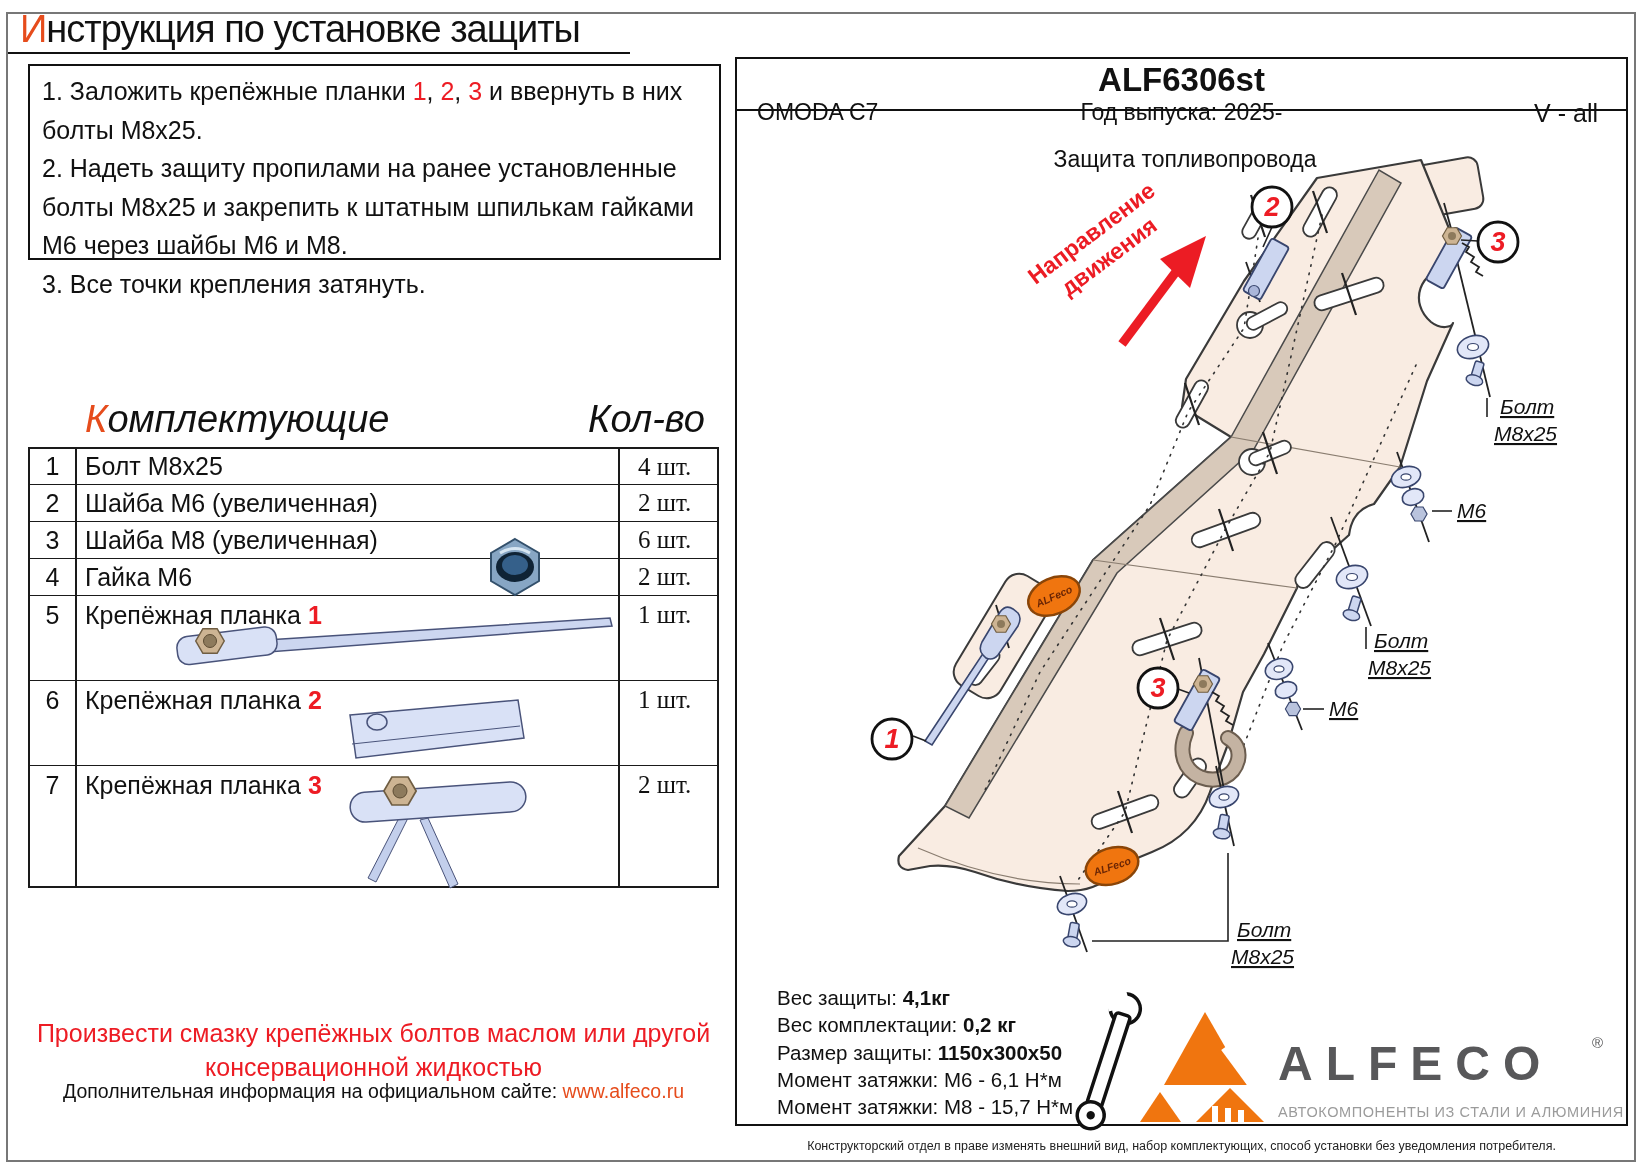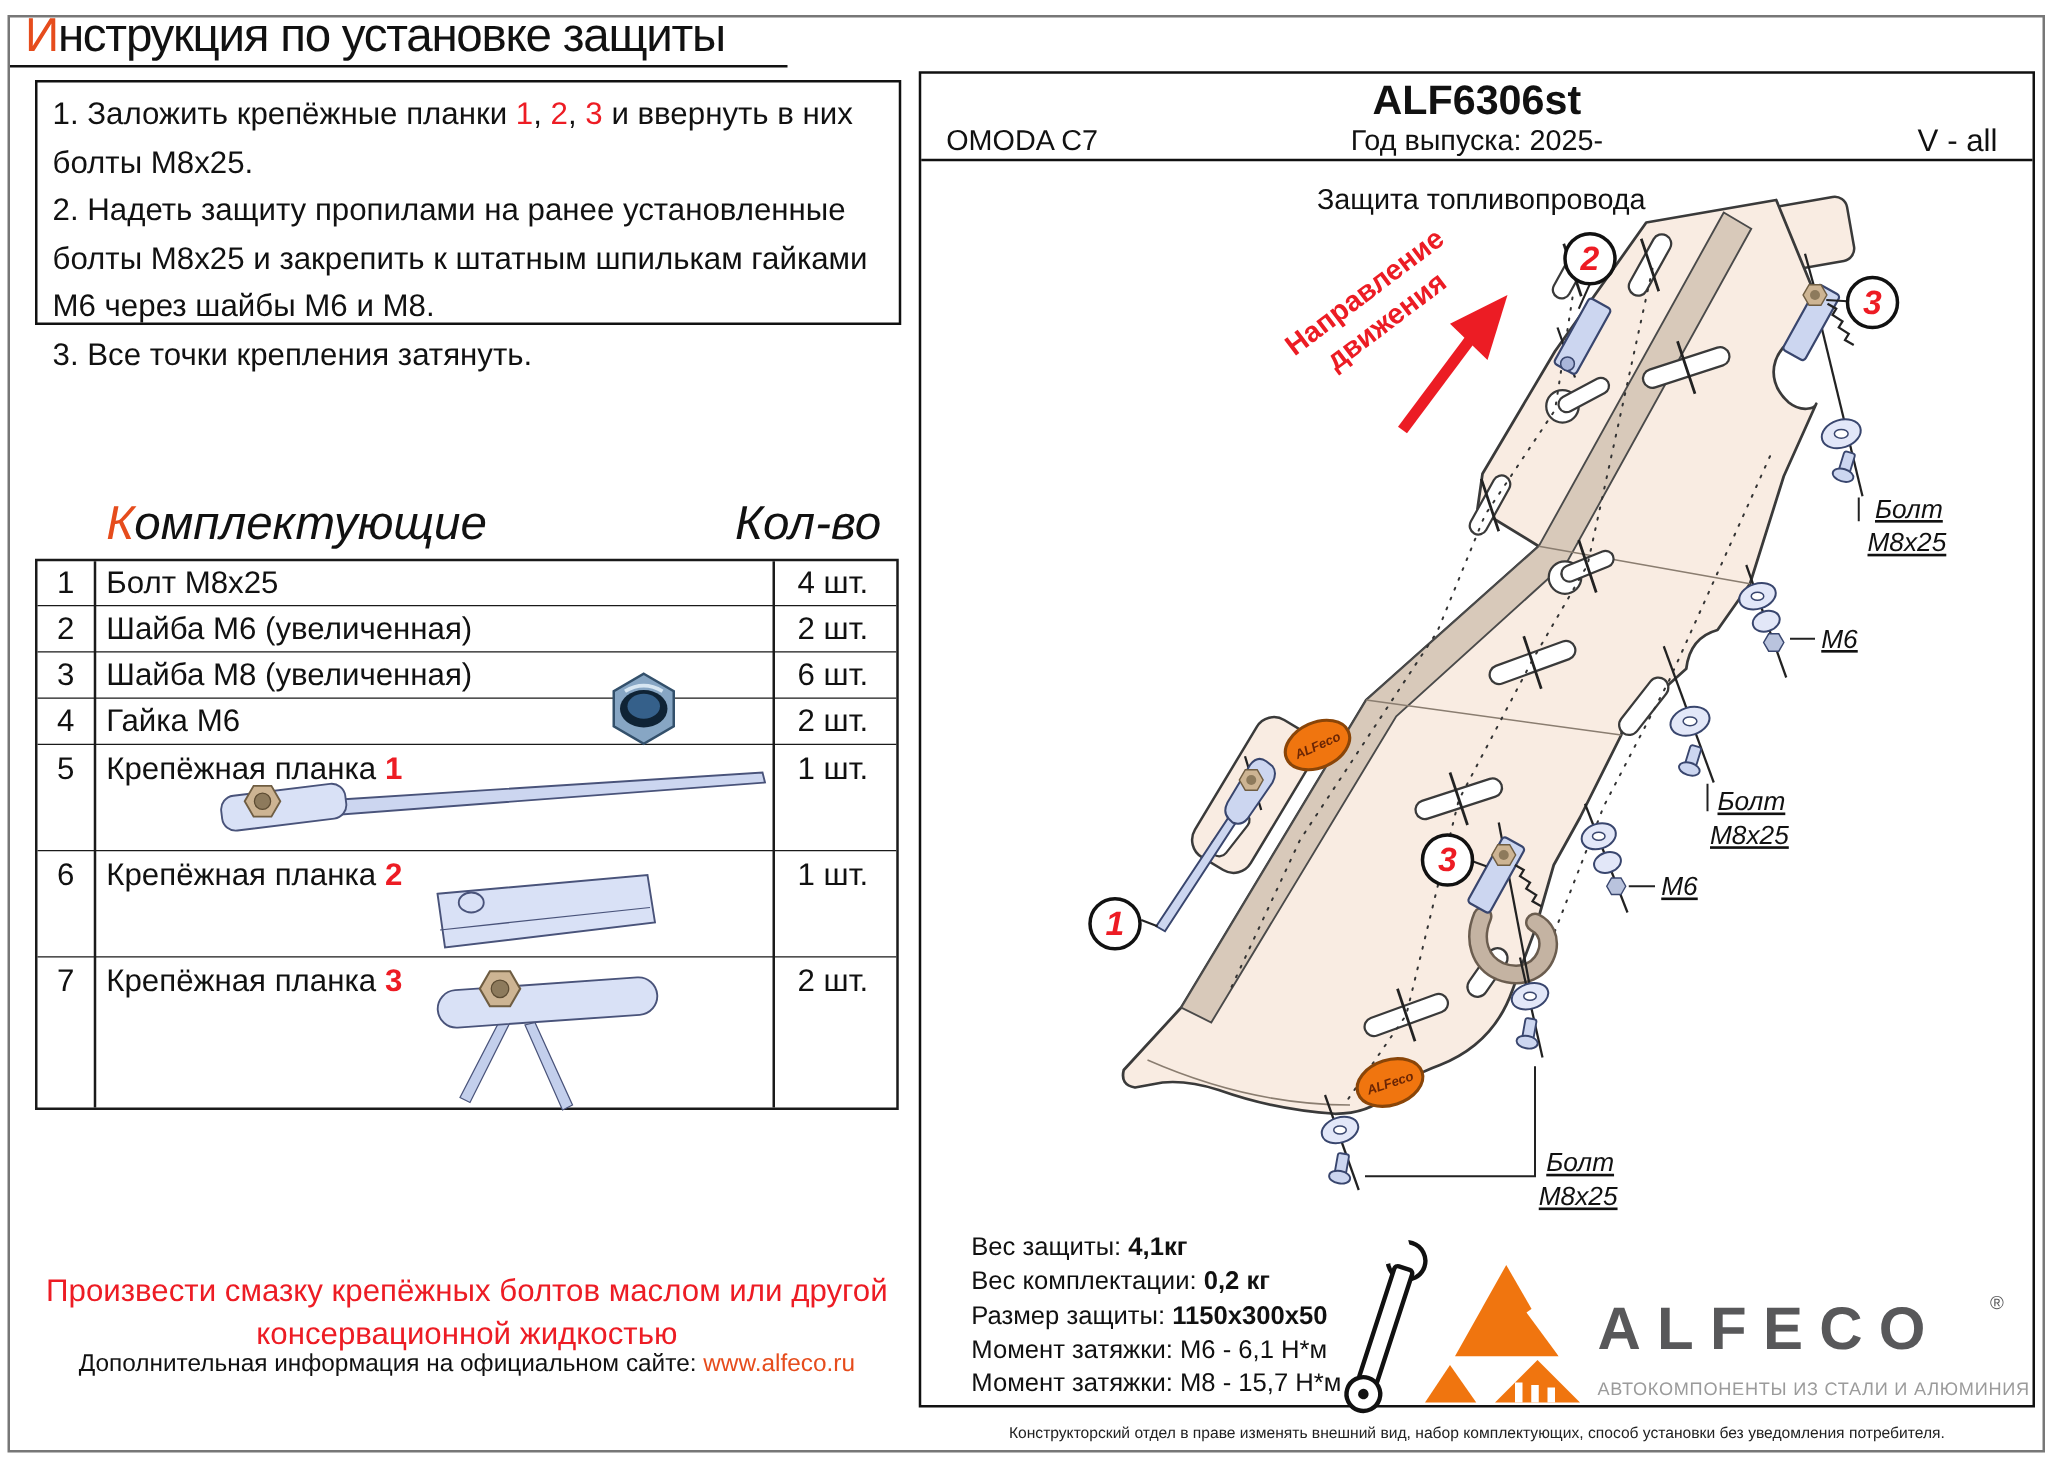--- a/index.html
+++ b/index.html
@@ -14,28 +14,28 @@
   .insbox{left:28px;top:64px;width:665px;height:180px;border:2px solid #111;
           padding:6px 12px;font-size:25px;line-height:38.5px;}
   .insbox .red{font-weight:400;}
   .parts-hdr{top:398px;font-size:38px;white-space:nowrap;font-style:italic;}
   .tbl{left:28px;top:447px;width:691px;height:441px;border:2px solid #1a1a1a;box-sizing:border-box;}
   .vline{position:absolute;top:0;bottom:0;width:0;border-left:2px solid #1a1a1a;}
   .trow{position:relative;box-sizing:border-box;border-bottom:1.5px solid #1a1a1a;display:flex;font-size:25px;}
   .trow:last-child{border-bottom:none;}
   .c-num{width:45px;display:flex;justify-content:center;}
   .c-name{width:543px;padding-left:10px;}
-  .c-qty{padding-left:10px;}
+  .c-qty{padding-left:10px;font-family:Liberation Serif, serif;}
   .vcenter{align-items:center;}
   .vtop{padding-top:5px;align-items:flex-start;}
   .pnum{color:#ed1c24;font-weight:bold;}
   .warning{left:28px;top:1016px;width:691px;text-align:center;font-size:25px;line-height:34px;color:#ed1c24;}
   .infoline{left:28px;top:1080px;width:691px;text-align:center;font-size:19.5px;}
   .panel{left:735px;top:57px;width:893px;height:1069px;border:2.5px solid #111;box-sizing:border-box;}
-  .phead{position:absolute;left:0;top:0;width:100%;height:70px;border-bottom:2.5px solid #111;box-sizing:border-box;}
+  .phead{position:absolute;left:0;top:0;width:100%;height:52px;border-bottom:2.5px solid #111;box-sizing:border-box;}
   .pmodel{position:absolute;left:0;top:2px;width:100%;text-align:center;font-size:33px;font-weight:bold;}
   .pcar{position:absolute;left:20px;top:40px;font-size:23px;}
   .pyear{position:absolute;left:0;top:40px;width:100%;text-align:center;font-size:23px;}
   .pengine{position:absolute;right:28px;top:40px;font-size:25px;}
   .dtitle{left:790px;top:146px;width:790px;text-align:center;font-size:23px;}
   .specs{left:777px;top:984px;font-size:20.5px;line-height:27.3px;white-space:nowrap;}
   .logo-name{left:1278px;top:1036px;font-size:48px;font-weight:bold;letter-spacing:13px;color:#58585a;white-space:nowrap;}
   .logo-reg{left:1592px;top:1034px;font-size:15px;color:#58585a;}
   .logo-tag{left:1278px;top:1104px;font-size:14.5px;letter-spacing:0.6px;color:#9b9b9b;white-space:nowrap;}
   .disclaimer{left:735px;top:1139px;width:893px;text-align:center;font-size:12.5px;color:#222;}

